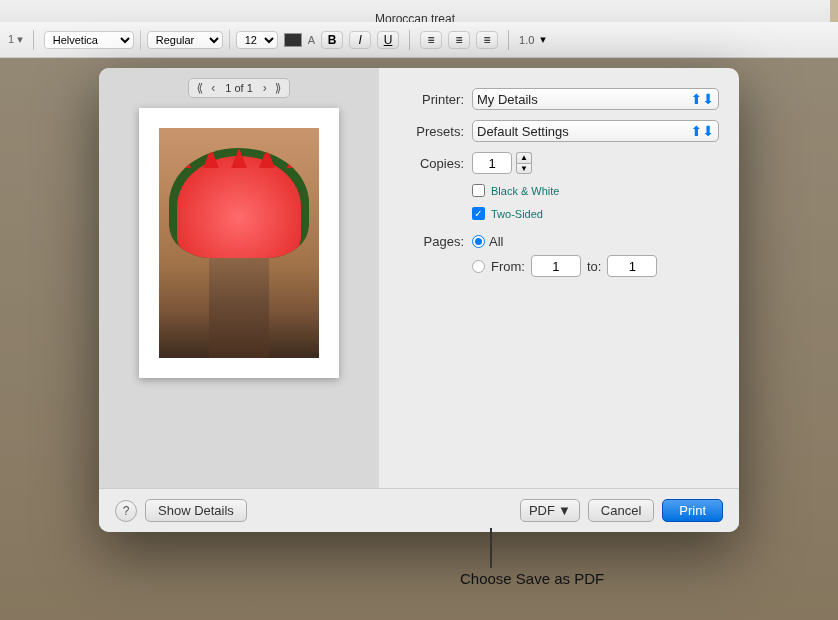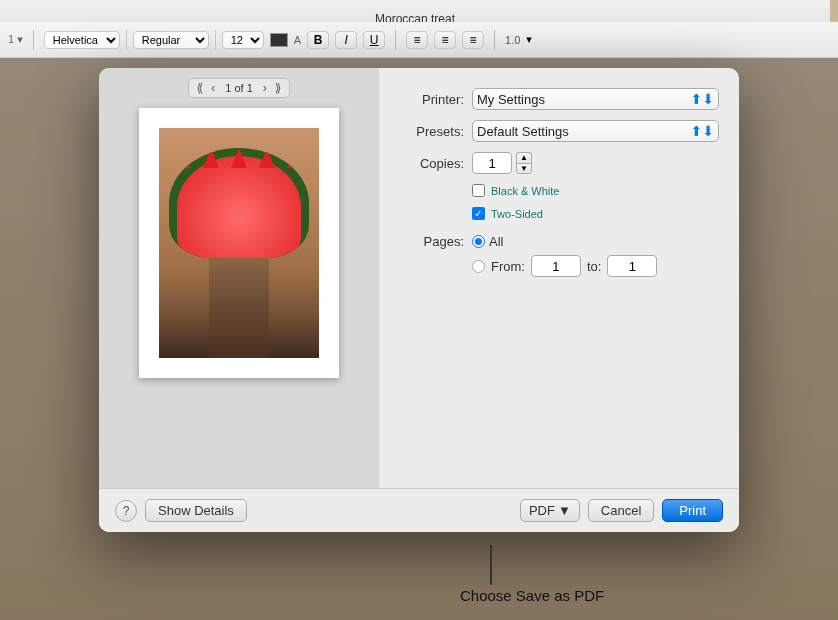--- a/index.html
+++ b/index.html
@@ -46,21 +46,21 @@
       align-items: center;
       padding: 0 8px;
       gap: 6px;
     }
     .toolbar-font-select {
       background: #fff;
       border: 1px solid #ccc;
       border-radius: 4px;
       padding: 1px 4px;
       font-size: 11px;
-      width: 76px;
+      width: 90px;
     }
     .toolbar-size-select {
       background: #fff;
       border: 1px solid #ccc;
       border-radius: 4px;
       padding: 1px 4px;
       font-size: 11px;
       width: 42px;
     }
     .toolbar-btn {
@@ -480,21 +480,21 @@
           </div>
         </div>
       </div>
 
       <div class="controls-panel">
 
         <div class="form-row">
           <span class="form-label">Printer:</span>
           <div class="form-control-group">
             <div class="select-field">
-              <span class="select-field-text">My Settings</span>
+              <span class="select-field-text">My Details</span>
               <span class="select-arrow">⬆⬇</span>
             </div>
           </div>
         </div>
 
         <div class="form-row">
           <span class="form-label">Presets:</span>
           <div class="form-control-group">
             <div class="select-field">
               <span class="select-field-text">Default Settings</span>
@@ -556,18 +556,18 @@
           <span>PDF</span>
           <span>▼</span>
         </button>
         <button class="cancel-btn">Cancel</button>
         <button class="print-btn">Print</button>
       </div>
     </div>
   </div>
 </div>
 
-<div class="callout-container" style="position:absolute;bottom:13px;left:460px;">
+<div class="callout-container" style="position:absolute;bottom:30px;left:460px;">
   <div class="callout-line"></div>
   <div class="callout-text">
     <span>Choose Save as PDF</span><br>
   </div>
 </div>
 
 </body></html>

